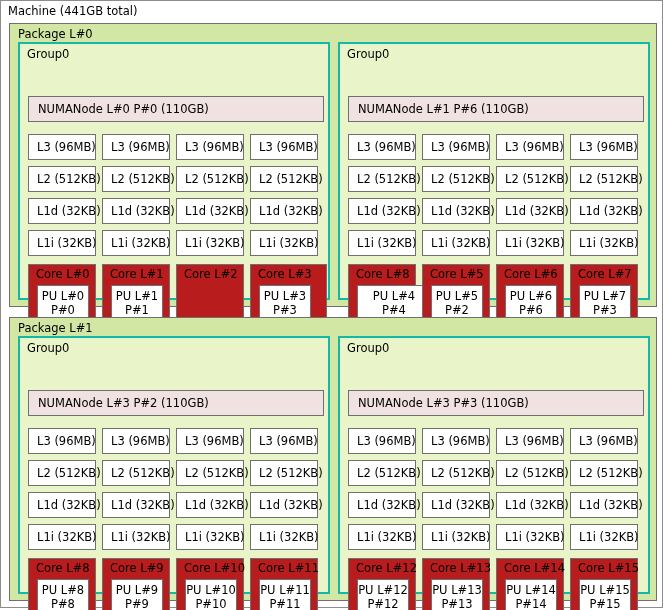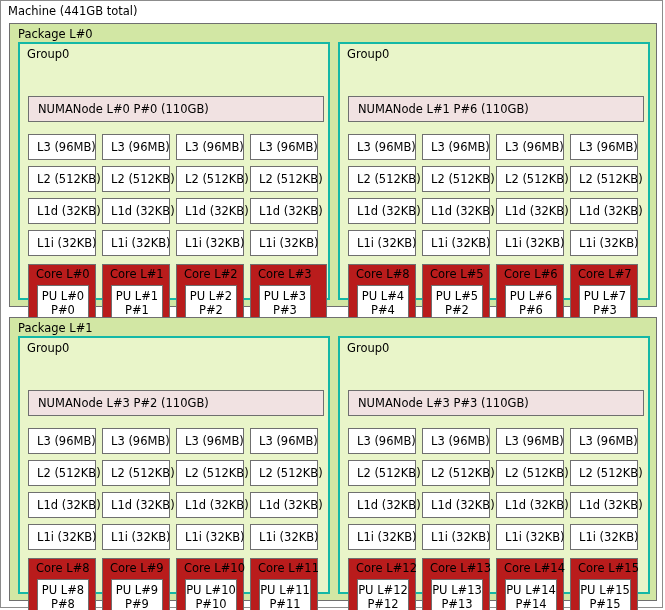--- a/index.html
+++ b/index.html
@@ -161,24 +161,20 @@
           </div>
           <div class="core" style="left: 82px; top: 220px; width: 68px; height: 62px;">
             <div class="core-title">Core L#1</div>
             <div class="pu" style="left: 8px; top: 20px; width: 52px; height: 36px;">
               <span>PU L#1</span>
               <span>P#1</span>
             </div>
           </div>
           <div class="core" style="left: 156px; top: 220px; width: 68px; height: 62px;">
             <div class="core-title">Core L#2</div>
-            <div class="pu" style="left: 8px; top: 20px; width: 52px; height: 36px;">
-              <span>PU L#2</span>
-              <span>P#2</span>
-            </div>
           </div>
           <div class="core" style="left: 230px; top: 220px; width: 77px; height: 62px; text-align: right;">
             <div class="core-title">Core L#3</div>
             <div class="pu" style="left: 8px; top: 20px; width: 52px; height: 36px;">
               <span>PU L#3</span>
               <span>P#3</span>
             </div>
           </div>
         </div>
         <div class="group" style="left: 328px; top: 18px; width: 312px; height: 258px;">
@@ -195,21 +191,21 @@
           <div class="cache" style="left: 8px; top: 154px; width: 68px; height: 26px;">L1d (32KB)</div>
           <div class="cache" style="left: 82px; top: 154px; width: 68px; height: 26px;">L1d (32KB)</div>
           <div class="cache" style="left: 156px; top: 154px; width: 68px; height: 26px;">L1d (32KB)</div>
           <div class="cache" style="left: 230px; top: 154px; width: 68px; height: 26px;">L1d (32KB)</div>
           <div class="cache" style="left: 8px; top: 186px; width: 68px; height: 26px;">L1i (32KB)</div>
           <div class="cache" style="left: 82px; top: 186px; width: 68px; height: 26px;">L1i (32KB)</div>
           <div class="cache" style="left: 156px; top: 186px; width: 68px; height: 26px;">L1i (32KB)</div>
           <div class="cache" style="left: 230px; top: 186px; width: 68px; height: 26px;">L1i (32KB)</div>
           <div class="core" style="left: 8px; top: 220px; width: 68px; height: 62px;">
             <div class="core-title">Core L#8</div>
-            <div class="pu" style="left: 8px; top: 20px; width: 52px; height: 36px;">
+            <div class="pu" style="left: 8px; top: 20px; width: 74px; height: 36px;">
               <span>PU L#4</span>
               <span>P#4</span>
             </div>
           </div>
           <div class="core" style="left: 82px; top: 220px; width: 68px; height: 62px; text-align: right;">
             <div class="core-title">Core L#5</div>
             <div class="pu" style="left: 8px; top: 20px; width: 52px; height: 36px;">
               <span>PU L#5</span>
               <span>P#2</span>
             </div>

